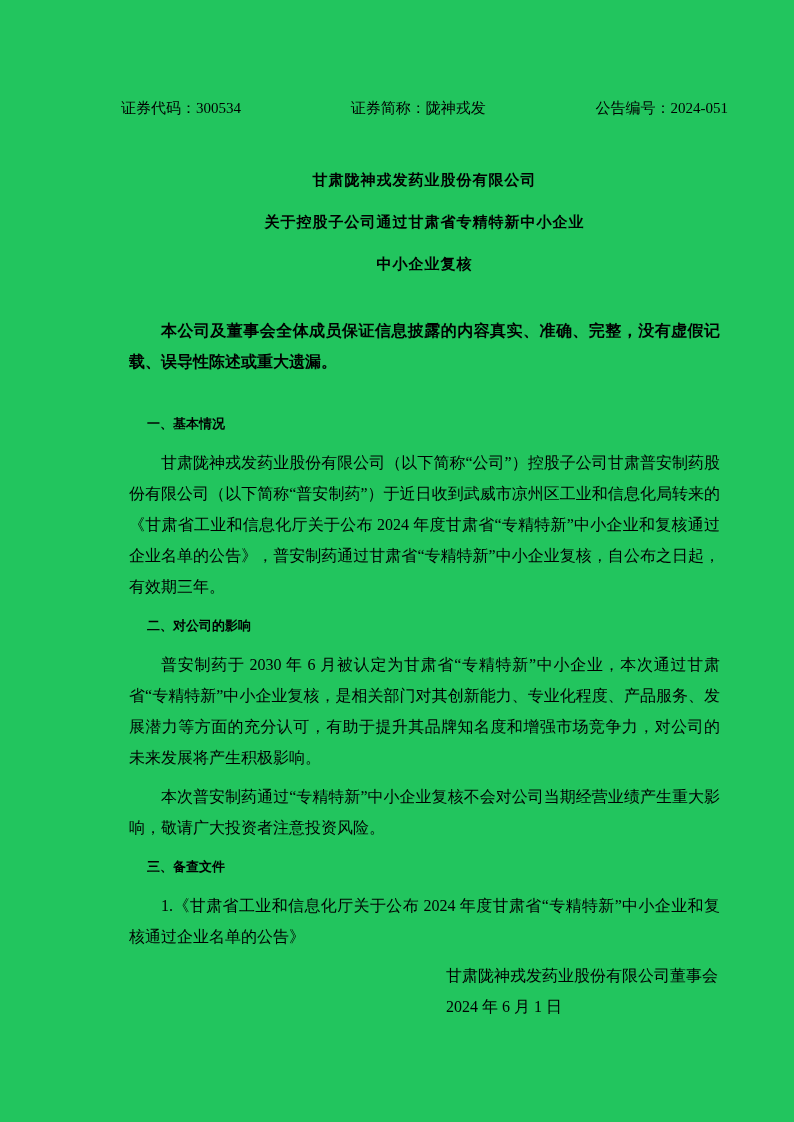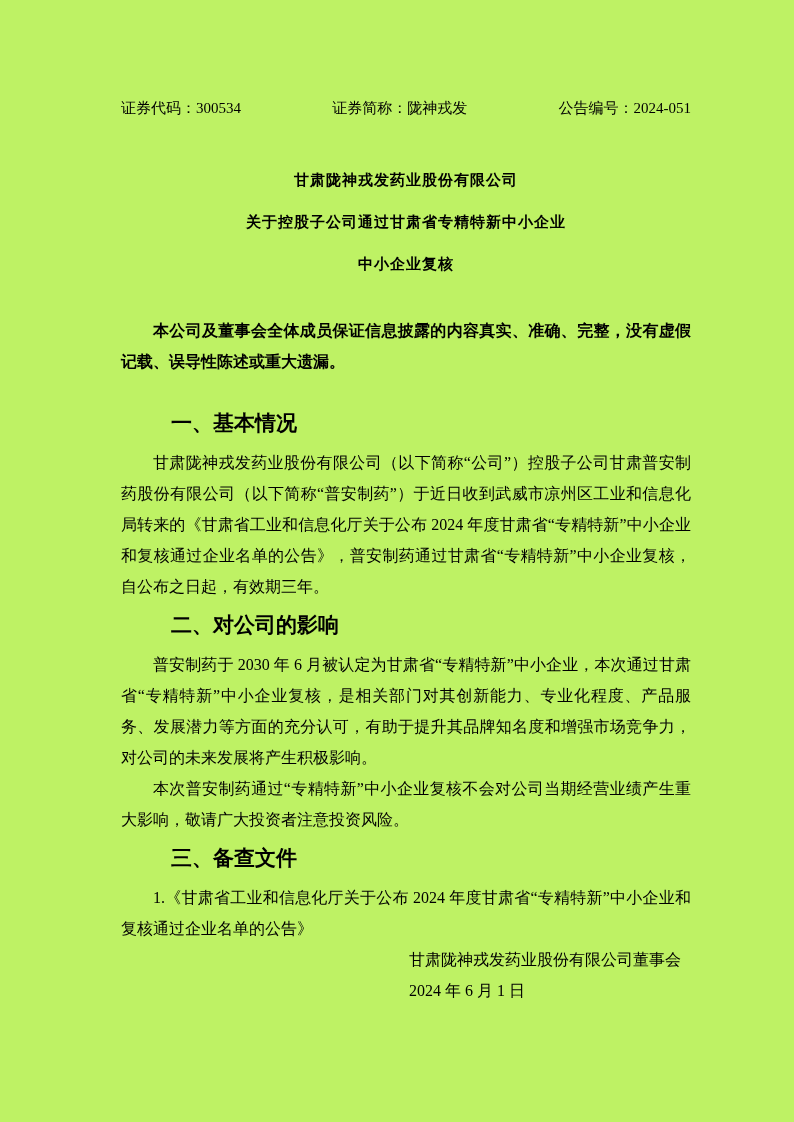--- a/index.html
+++ b/index.html
@@ -5,23 +5,23 @@
   html, body {
     margin: 0;
     padding: 0;
     background: #ffffff;
   }
   .page {
     position: relative;
     width: 794px;
     height: 1122px;
     margin: 0 auto;
-    background: #bef264;
+    background: #22c55e;
     box-sizing: border-box;
-    padding: 98px 103px 0 121px;
+    padding: 98px 66px 0 121px;
     color: #000000;
     font-family: "Liberation Serif", "DejaVu Serif", serif;
     font-size: 16px;
     line-height: 31px;
     overflow: hidden;
   }
   .doc-header {
     display: flex;
     justify-content: space-between;
     align-items: baseline;
@@ -31,31 +31,31 @@
   }
   .doc-title {
     margin-top: 41px;
     font-size: 15px;
     font-weight: bold;
     line-height: 42px;
     text-align: center;
     letter-spacing: 1px;
   }
   .para {
-    margin: 0;
+    margin: 8px;
     text-indent: 2em;
     text-align: justify;
   }
   .disclaimer {
     margin-top: 30px;
     font-weight: bold;
   }
   .section-heading {
-    margin: 8px;
-    font-size: 21px;
+    margin: 0;
+    font-size: 13px;
     font-weight: bold;
     line-height: 31px;
     text-indent: 2em;
     text-align: left;
   }
   .section-heading.first {
     margin-top: 31px;
   }
   .signature {
     display: flex;

